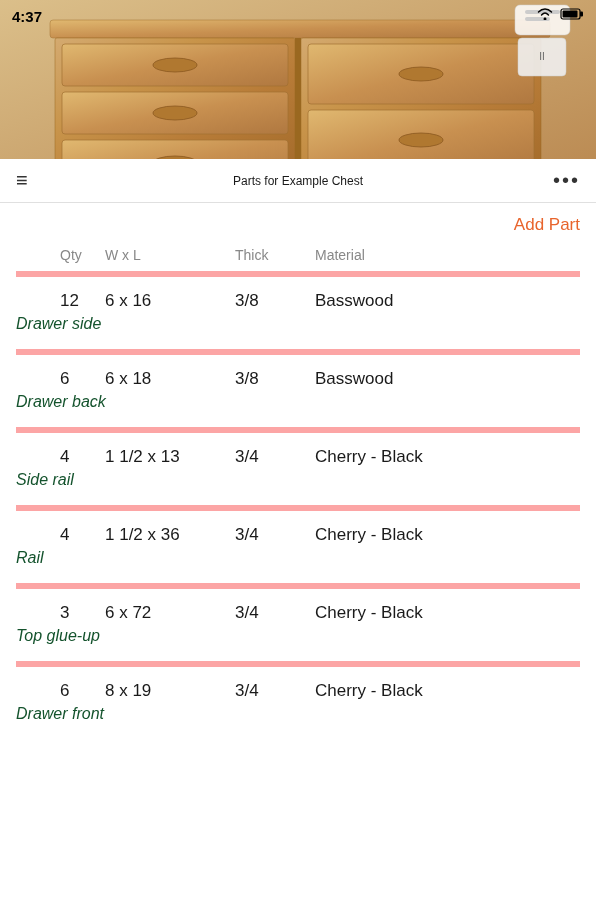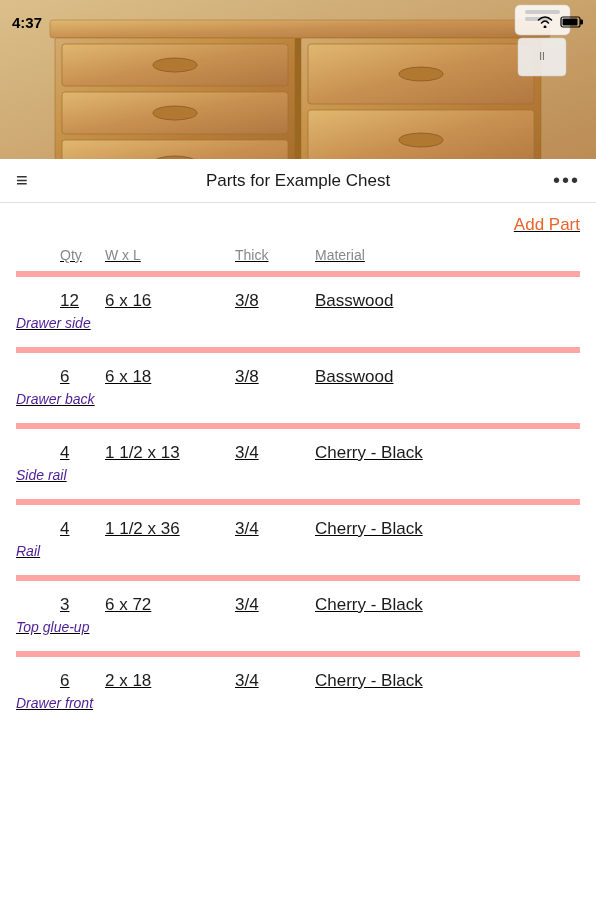--- a/index.html
+++ b/index.html
@@ -14,23 +14,23 @@
     }
 
     
     .status-bar {
       position: absolute;
       top: 0;
       left: 0;
       width: 100%;
       height: 30px;
       display: flex;
-      align-items: center;
+      align-items: flex-start;
       justify-content: space-between;
-      padding: 14px 12px 0;
+      padding: 8px 12px 0;
       z-index: 10;
     }
 
     .status-time {
       font-size: 15px;
       font-weight: 600;
       color: #000;
     }
 
     .status-icons {
@@ -61,39 +61,38 @@
       position: relative;
     }
 
     .nav-menu-icon {
       font-size: 20px;
       color: #333;
       cursor: pointer;
     }
 
     .nav-title {
-      font-size: 17px;
+      font-size: 12px;
       font-weight: 500;
       color: #1a1a1a;
       position: absolute;
       left: 50%;
       transform: translateX(-50%);
     }
 
     .nav-more-icon {
       font-size: 20px;
       color: #333;
       letter-spacing: 2px;
       cursor: pointer;
     }
 
     
     .content {
       padding: 0 16px;
-      text-decoration: underline;
     }
 
     
     .add-part-row {
       display: flex;
       justify-content: flex-end;
       padding: 12px 0 8px;
     }
 
     .add-part-btn {
@@ -127,22 +126,22 @@
 
     .row-main {
       display: flex;
       align-items: center;
       font-size: 17px;
       color: #1a1a1a;
       margin-bottom: 4px;
     }
 
     .row-label {
-      font-size: 14px;
-      color: #4c1d95;
+      font-size: 16px;
+      color: #14532d;
       font-style: italic;
       padding-bottom: 10px;
     }
 
     .last-row {
       padding-bottom: 20px;
     }
   </style>
 </head>
 <body>
@@ -281,21 +280,21 @@
       <span class="col-qty">3</span>
       <span class="col-wxl">6 x 72</span>
       <span class="col-thick">3/4</span>
       <span class="col-material">Cherry - Black</span>
     </div>
     <div class="row-label">Top glue-up</div>
   </div>
       <div class="table-row last-row">
     <div class="row-main">
       <span class="col-qty">6</span>
-      <span class="col-wxl">2 x 18</span>
+      <span class="col-wxl">8 x 19</span>
       <span class="col-thick">3/4</span>
       <span class="col-material">Cherry - Black</span>
     </div>
     <div class="row-label">Drawer front</div>
   </div>
     </div>
 
 </div>
 
 </body></html>

